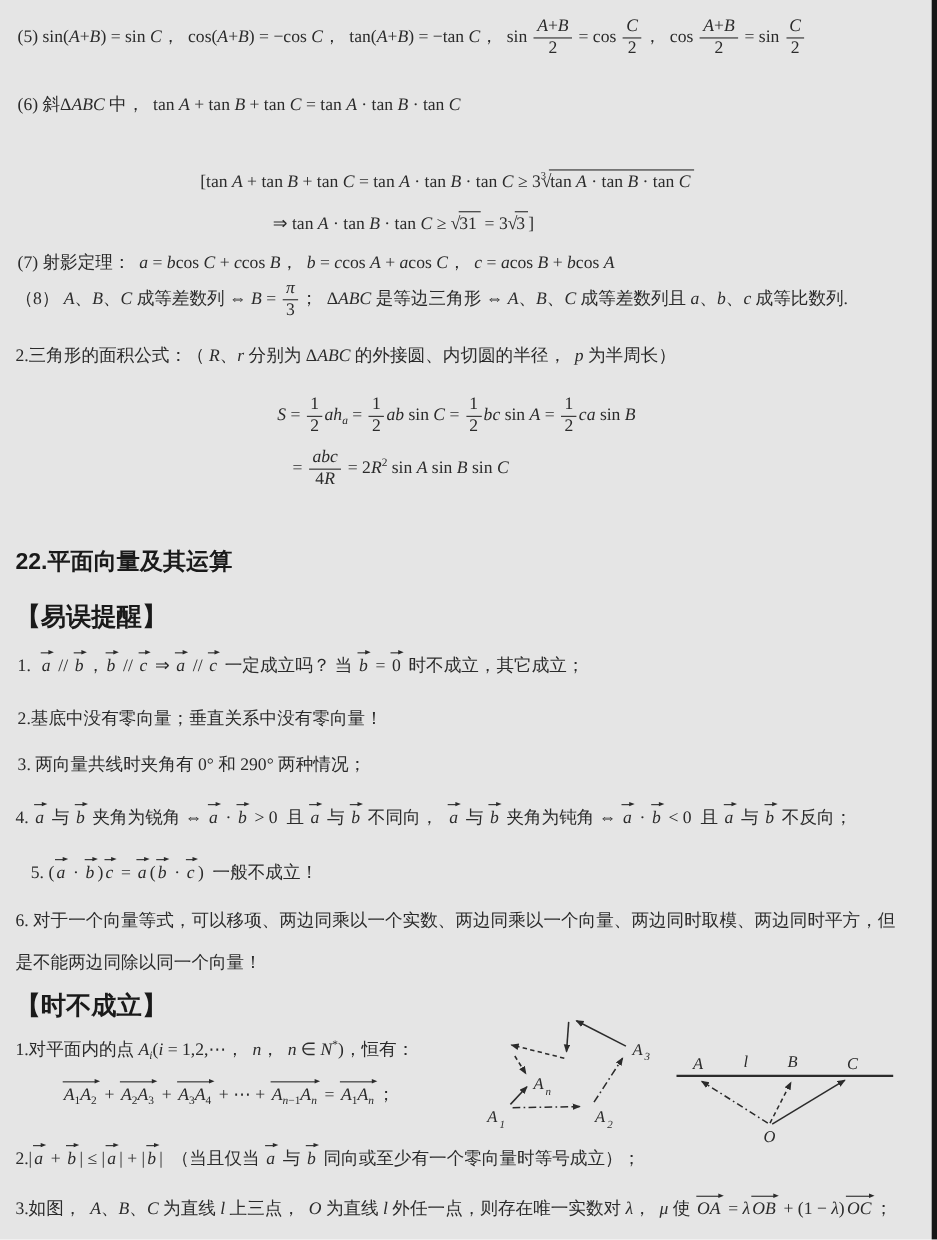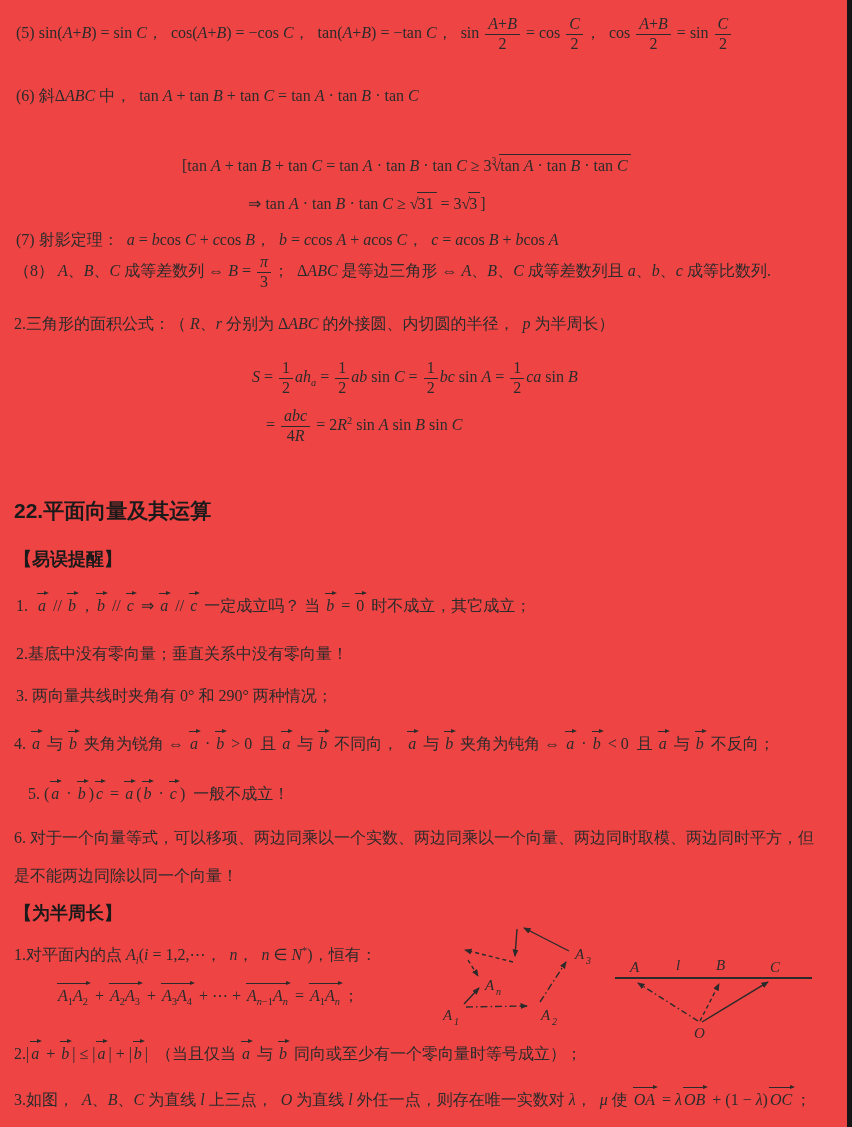--- a/index.html
+++ b/index.html
@@ -1,35 +1,35 @@
 <!DOCTYPE html>
 <html><head>
 <meta charset="utf-8">
 <style>
   html,body{margin:0;padding:0;background:#ffffff;}
-  .page{position:relative;width:852px;height:1127px;background:#ef4444;overflow:hidden;
+  .page{position:relative;width:852px;height:1127px;background:#e5e5e5;overflow:hidden;
         font-family:"Liberation Serif",serif;color:#2b2b2b;}
   .line{position:absolute;white-space:pre;font-size:16px;line-height:1.25;}
   .it{font-style:italic;font-family:"Liberation Serif",serif;}
   .frac{display:inline-flex;flex-direction:column;align-items:center;vertical-align:middle;
         margin:0 2px;line-height:1.05;text-align:center;}
   .fn{border-bottom:1px solid #2b2b2b;padding:0 3px 1px;}
   .fd{padding-top:1px;}
   .vec{display:inline-block;position:relative;padding:4px 3px 0 2px;}
   .vec::before{content:"";position:absolute;top:1px;left:1px;right:4px;border-top:1.2px solid #2b2b2b;}
   .vec::after{content:"";position:absolute;top:-1.5px;right:0;width:0;height:0;
         border-left:5px solid #2b2b2b;border-top:2.5px solid transparent;border-bottom:2.5px solid transparent;}
   .sub{font-size:0.65em;vertical-align:-0.35em;}
   .sup{font-size:0.65em;vertical-align:0.6em;}
   .sqrt{white-space:pre;}
   .sign{letter-spacing:-1px;}
   .sbody{display:inline-block;border-top:1.2px solid #2b2b2b;padding:1px 3px 0 1px;margin-left:-1px;}
   .idx{font-size:0.6em;vertical-align:0.7em;margin-right:-4px;}
   .h22{font-family:"Liberation Sans",sans-serif;font-weight:700;font-size:21px;color:#1a1a1a;text-align:right;}
-  .subhead{font-weight:700;font-size:18px;color:#1a1a1a;}
+  .subhead{font-weight:700;font-size:23px;color:#1a1a1a;font-family:Liberation Mono, monospace;}
   .edge{position:absolute;right:0;top:0;width:5px;height:100%;background:#161616;}
   .diagram{position:absolute;}
   svg text{font-family:"Liberation Serif",serif;font-style:italic;fill:#2b2b2b;}
 </style>
 </head>
 <body>
 
 <div class="page">
 
   <div class="line" style="left:16px;top:16px;">(5) sin(<span class="it">A</span>+<span class="it">B</span>) = sin <span class="it">C</span>，  cos(<span class="it">A</span>+<span class="it">B</span>) = −cos <span class="it">C</span>，  tan(<span class="it">A</span>+<span class="it">B</span>) = −tan <span class="it">C</span>，  sin <span class="frac"><span class="fn"><span class="it">A</span>+<span class="it">B</span></span><span class="fd">2</span></span> = cos <span class="frac"><span class="fn"><span class="it">C</span></span><span class="fd">2</span></span>，  cos <span class="frac"><span class="fn"><span class="it">A</span>+<span class="it">B</span></span><span class="fd">2</span></span> = sin <span class="frac"><span class="fn"><span class="it">C</span></span><span class="fd">2</span></span></div>
@@ -46,21 +46,21 @@
   <div class="line subhead" style="left:14px;top:548px;">【易误提醒】</div>
 
   <div class="line" style="left:16px;top:592px;">1.  <span class="vec"><span class="it">a</span></span> // <span class="vec"><span class="it">b</span></span>，<span class="vec"><span class="it">b</span></span> // <span class="vec"><span class="it">c</span></span> ⇒ <span class="vec"><span class="it">a</span></span> // <span class="vec"><span class="it">c</span></span> 一定成立吗？ 当 <span class="vec"><span class="it">b</span></span> = <span class="vec">0</span> 时不成立，其它成立；</div>
   <div class="line" style="left:16px;top:644px;">2.基底中没有零向量；垂直关系中没有零向量！</div>
   <div class="line" style="left:16px;top:686px;">3. 两向量共线时夹角有 0° 和 290° 两种情况；</div>
   <div class="line" style="left:14px;top:730px;">4. <span class="vec"><span class="it">a</span></span> 与 <span class="vec"><span class="it">b</span></span> 夹角为锐角 ⇔ <span class="vec"><span class="it">a</span></span> · <span class="vec"><span class="it">b</span></span> &gt; 0  且 <span class="vec"><span class="it">a</span></span> 与 <span class="vec"><span class="it">b</span></span> 不同向，  <span class="vec"><span class="it">a</span></span> 与 <span class="vec"><span class="it">b</span></span> 夹角为钝角 ⇔ <span class="vec"><span class="it">a</span></span> · <span class="vec"><span class="it">b</span></span> &lt; 0  且 <span class="vec"><span class="it">a</span></span> 与 <span class="vec"><span class="it">b</span></span> 不反向；</div>
   <div class="line" style="left:16px;top:780px;margin-left:12px;">5. (<span class="vec"><span class="it">a</span></span> · <span class="vec"><span class="it">b</span></span>)<span class="vec"><span class="it">c</span></span> = <span class="vec"><span class="it">a</span></span>(<span class="vec"><span class="it">b</span></span> · <span class="vec"><span class="it">c</span></span>)  一般不成立！</div>
   <div class="line" style="left:14px;top:828px;">6. 对于一个向量等式，可以移项、两边同乘以一个实数、两边同乘以一个向量、两边同时取模、两边同时平方，但</div>
   <div class="line" style="left:14px;top:866px;">是不能两边同除以同一个向量！</div>
 
-  <div class="line subhead" style="left:14px;top:902px;">【为半周长】</div>
+  <div class="line subhead" style="left:14px;top:902px;">【时不成立】</div>
   <div class="line" style="left:14px;top:944px;">1.对平面内的点 <span class="it">A</span><span class="sub"><span class="it">i</span></span>(<span class="it">i</span> = 1,2,⋯，  <span class="it">n</span>，  <span class="it">n</span> ∈ <span class="it">N</span><span class="sup">*</span>)，恒有：</div>
   <div class="line" style="left:56px;top:982px;"><span class="vec"><span class="it">A</span><span class="sub">1</span><span class="it">A</span><span class="sub">2</span></span> + <span class="vec"><span class="it">A</span><span class="sub">2</span><span class="it">A</span><span class="sub">3</span></span> + <span class="vec"><span class="it">A</span><span class="sub">3</span><span class="it">A</span><span class="sub">4</span></span> + ⋯ + <span class="vec"><span class="it">A</span><span class="sub"><span class="it">n</span>−1</span><span class="it">A</span><span class="sub"><span class="it">n</span></span></span> = <span class="vec"><span class="it">A</span><span class="sub">1</span><span class="it">A</span><span class="sub"><span class="it">n</span></span></span>；</div>
   <div class="line" style="left:14px;top:1040px;">2.|<span class="vec"><span class="it">a</span></span> + <span class="vec"><span class="it">b</span></span>| ≤ |<span class="vec"><span class="it">a</span></span>| + |<span class="vec"><span class="it">b</span></span>|  （当且仅当 <span class="vec"><span class="it">a</span></span> 与 <span class="vec"><span class="it">b</span></span> 同向或至少有一个零向量时等号成立）；</div>
   <div class="line" style="left:14px;top:1086px;">3.如图，  <span class="it">A</span>、<span class="it">B</span>、<span class="it">C</span> 为直线 <span class="it">l</span> 上三点，  <span class="it">O</span> 为直线 <span class="it">l</span> 外任一点，则存在唯一实数对 <span class="it">λ</span>，  <span class="it">μ</span> 使 <span class="vec"><span class="it">OA</span></span> = <span class="it">λ</span><span class="vec"><span class="it">OB</span></span> + (1 − <span class="it">λ</span>)<span class="vec"><span class="it">OC</span></span>；</div>
 
   <svg class="diagram" style="left:425px;top:896px;" width="185" height="140" viewBox="0 0 185 140">
     <defs>
       <marker id="ah1" markerWidth="9" markerHeight="8" refX="6.5" refY="3" orient="auto" markerUnits="userSpaceOnUse">
         <path d="M0,0 L7.5,3 L0,6 z" fill="#2b2b2b"></path>
       </marker>

